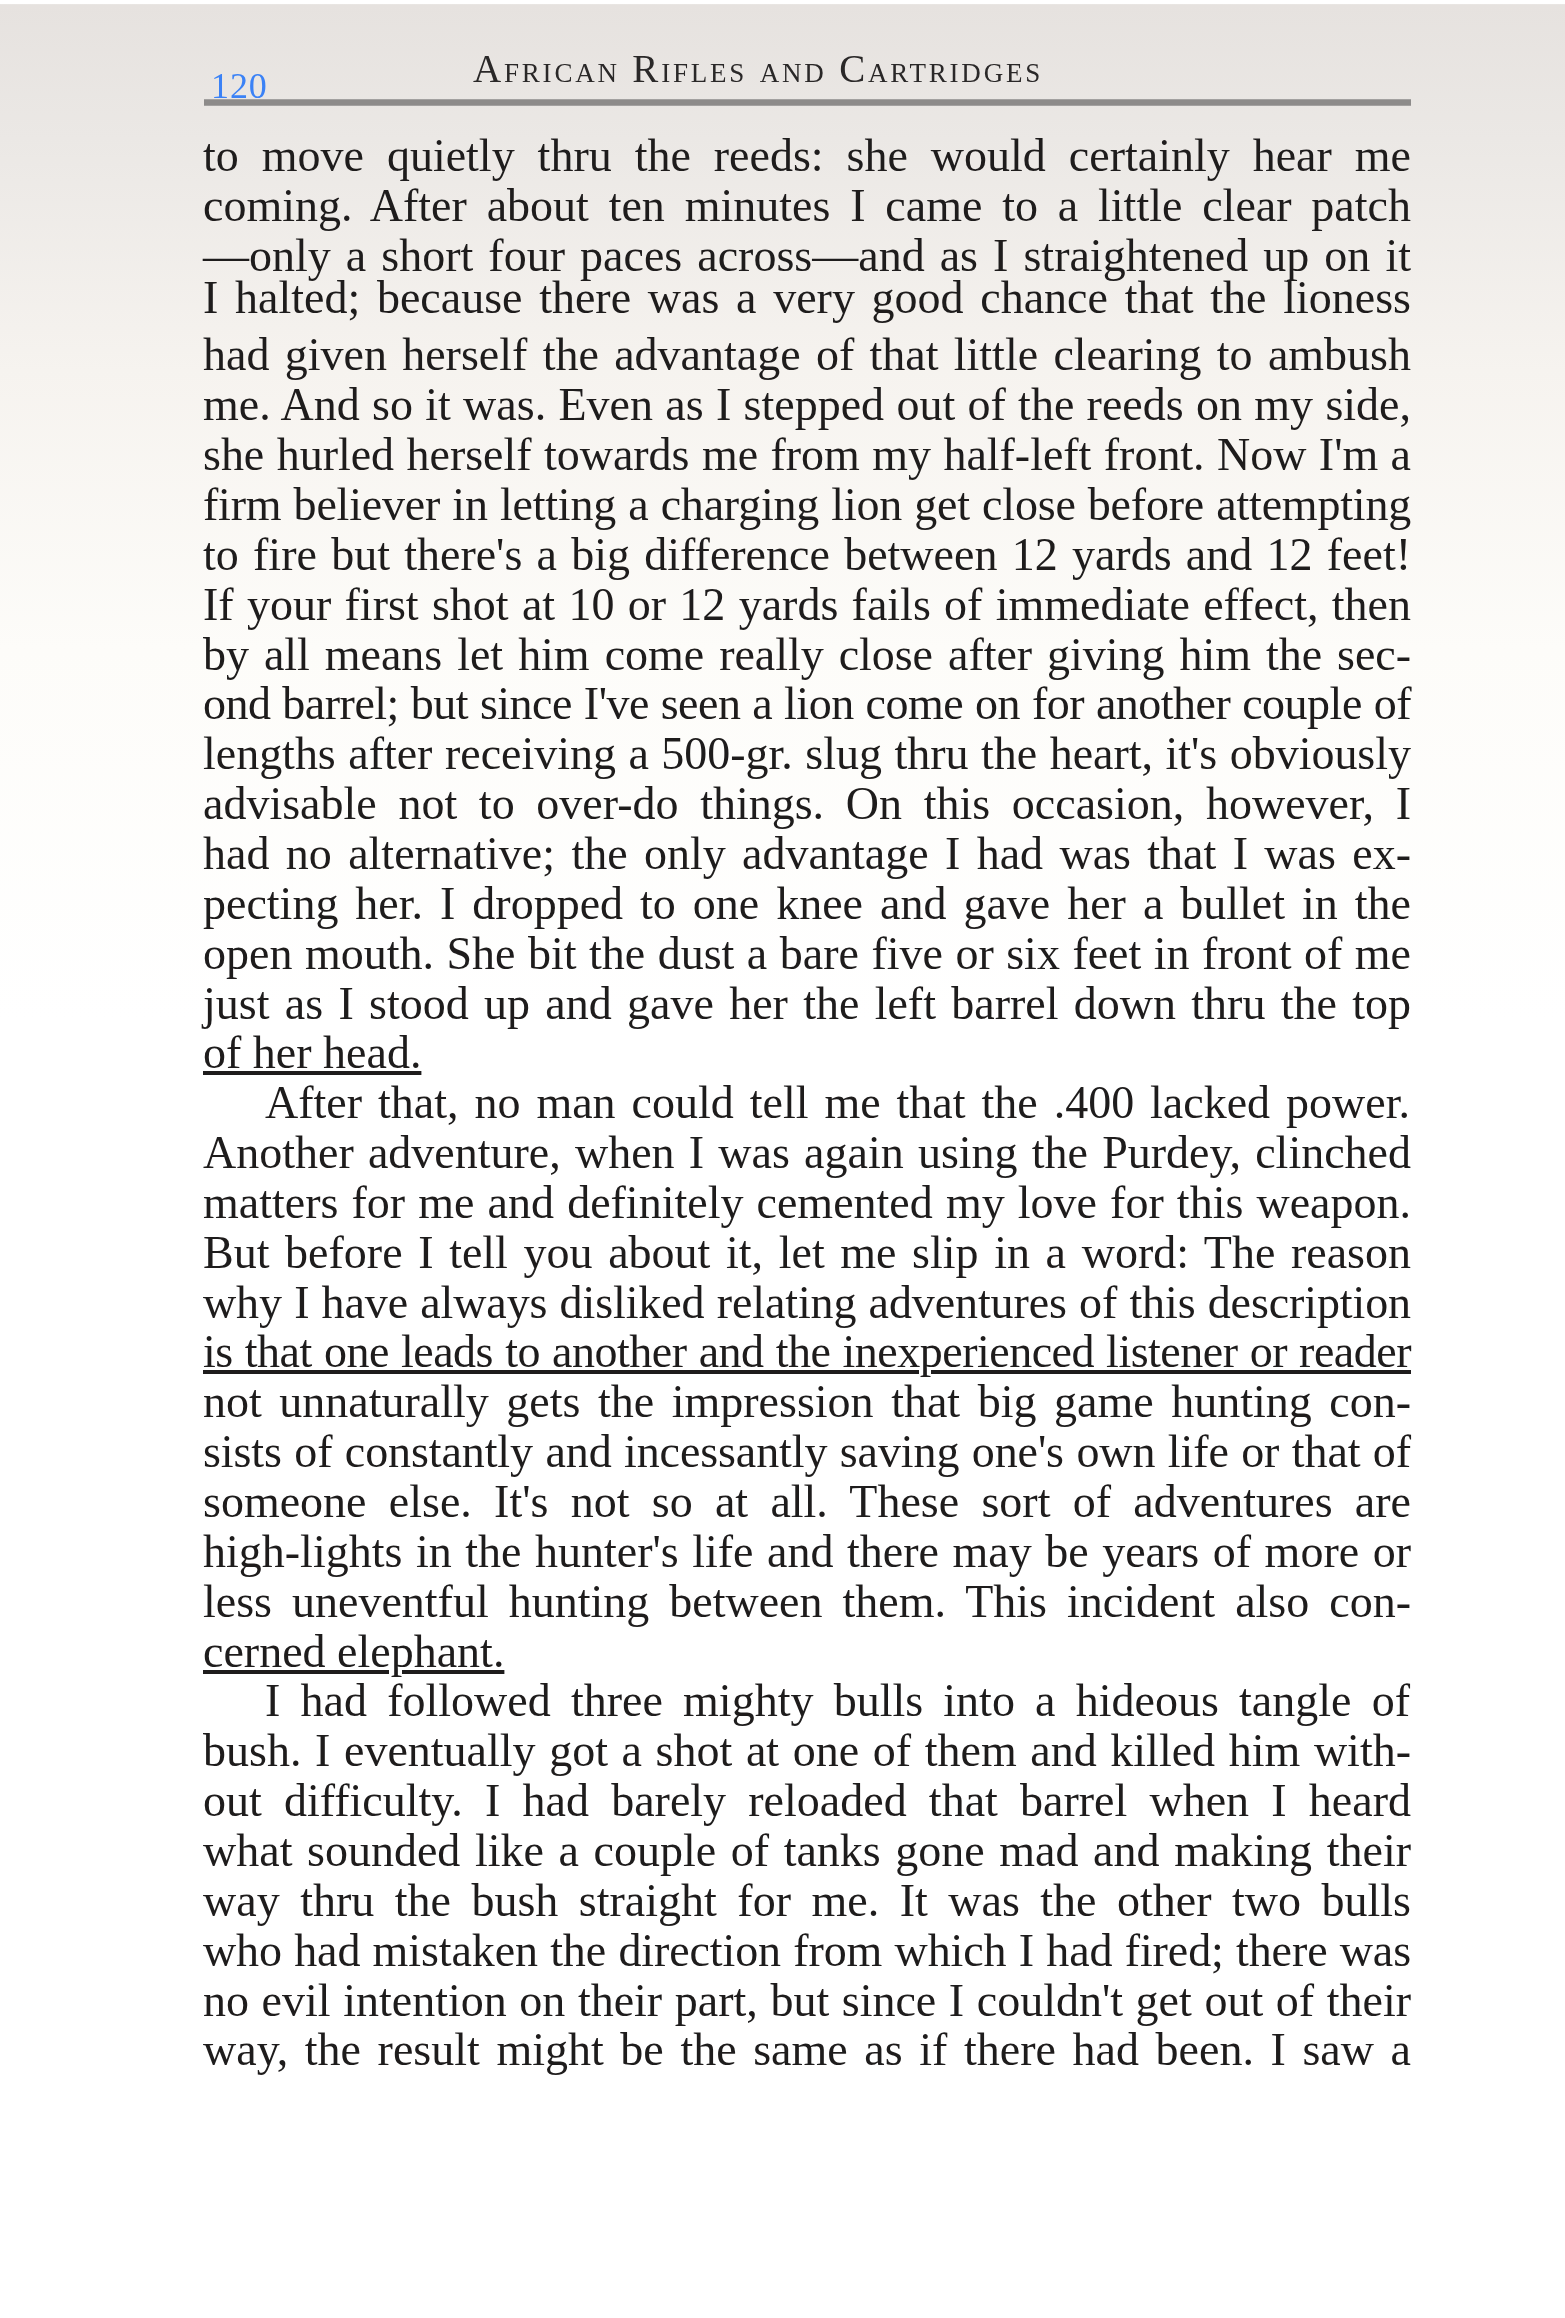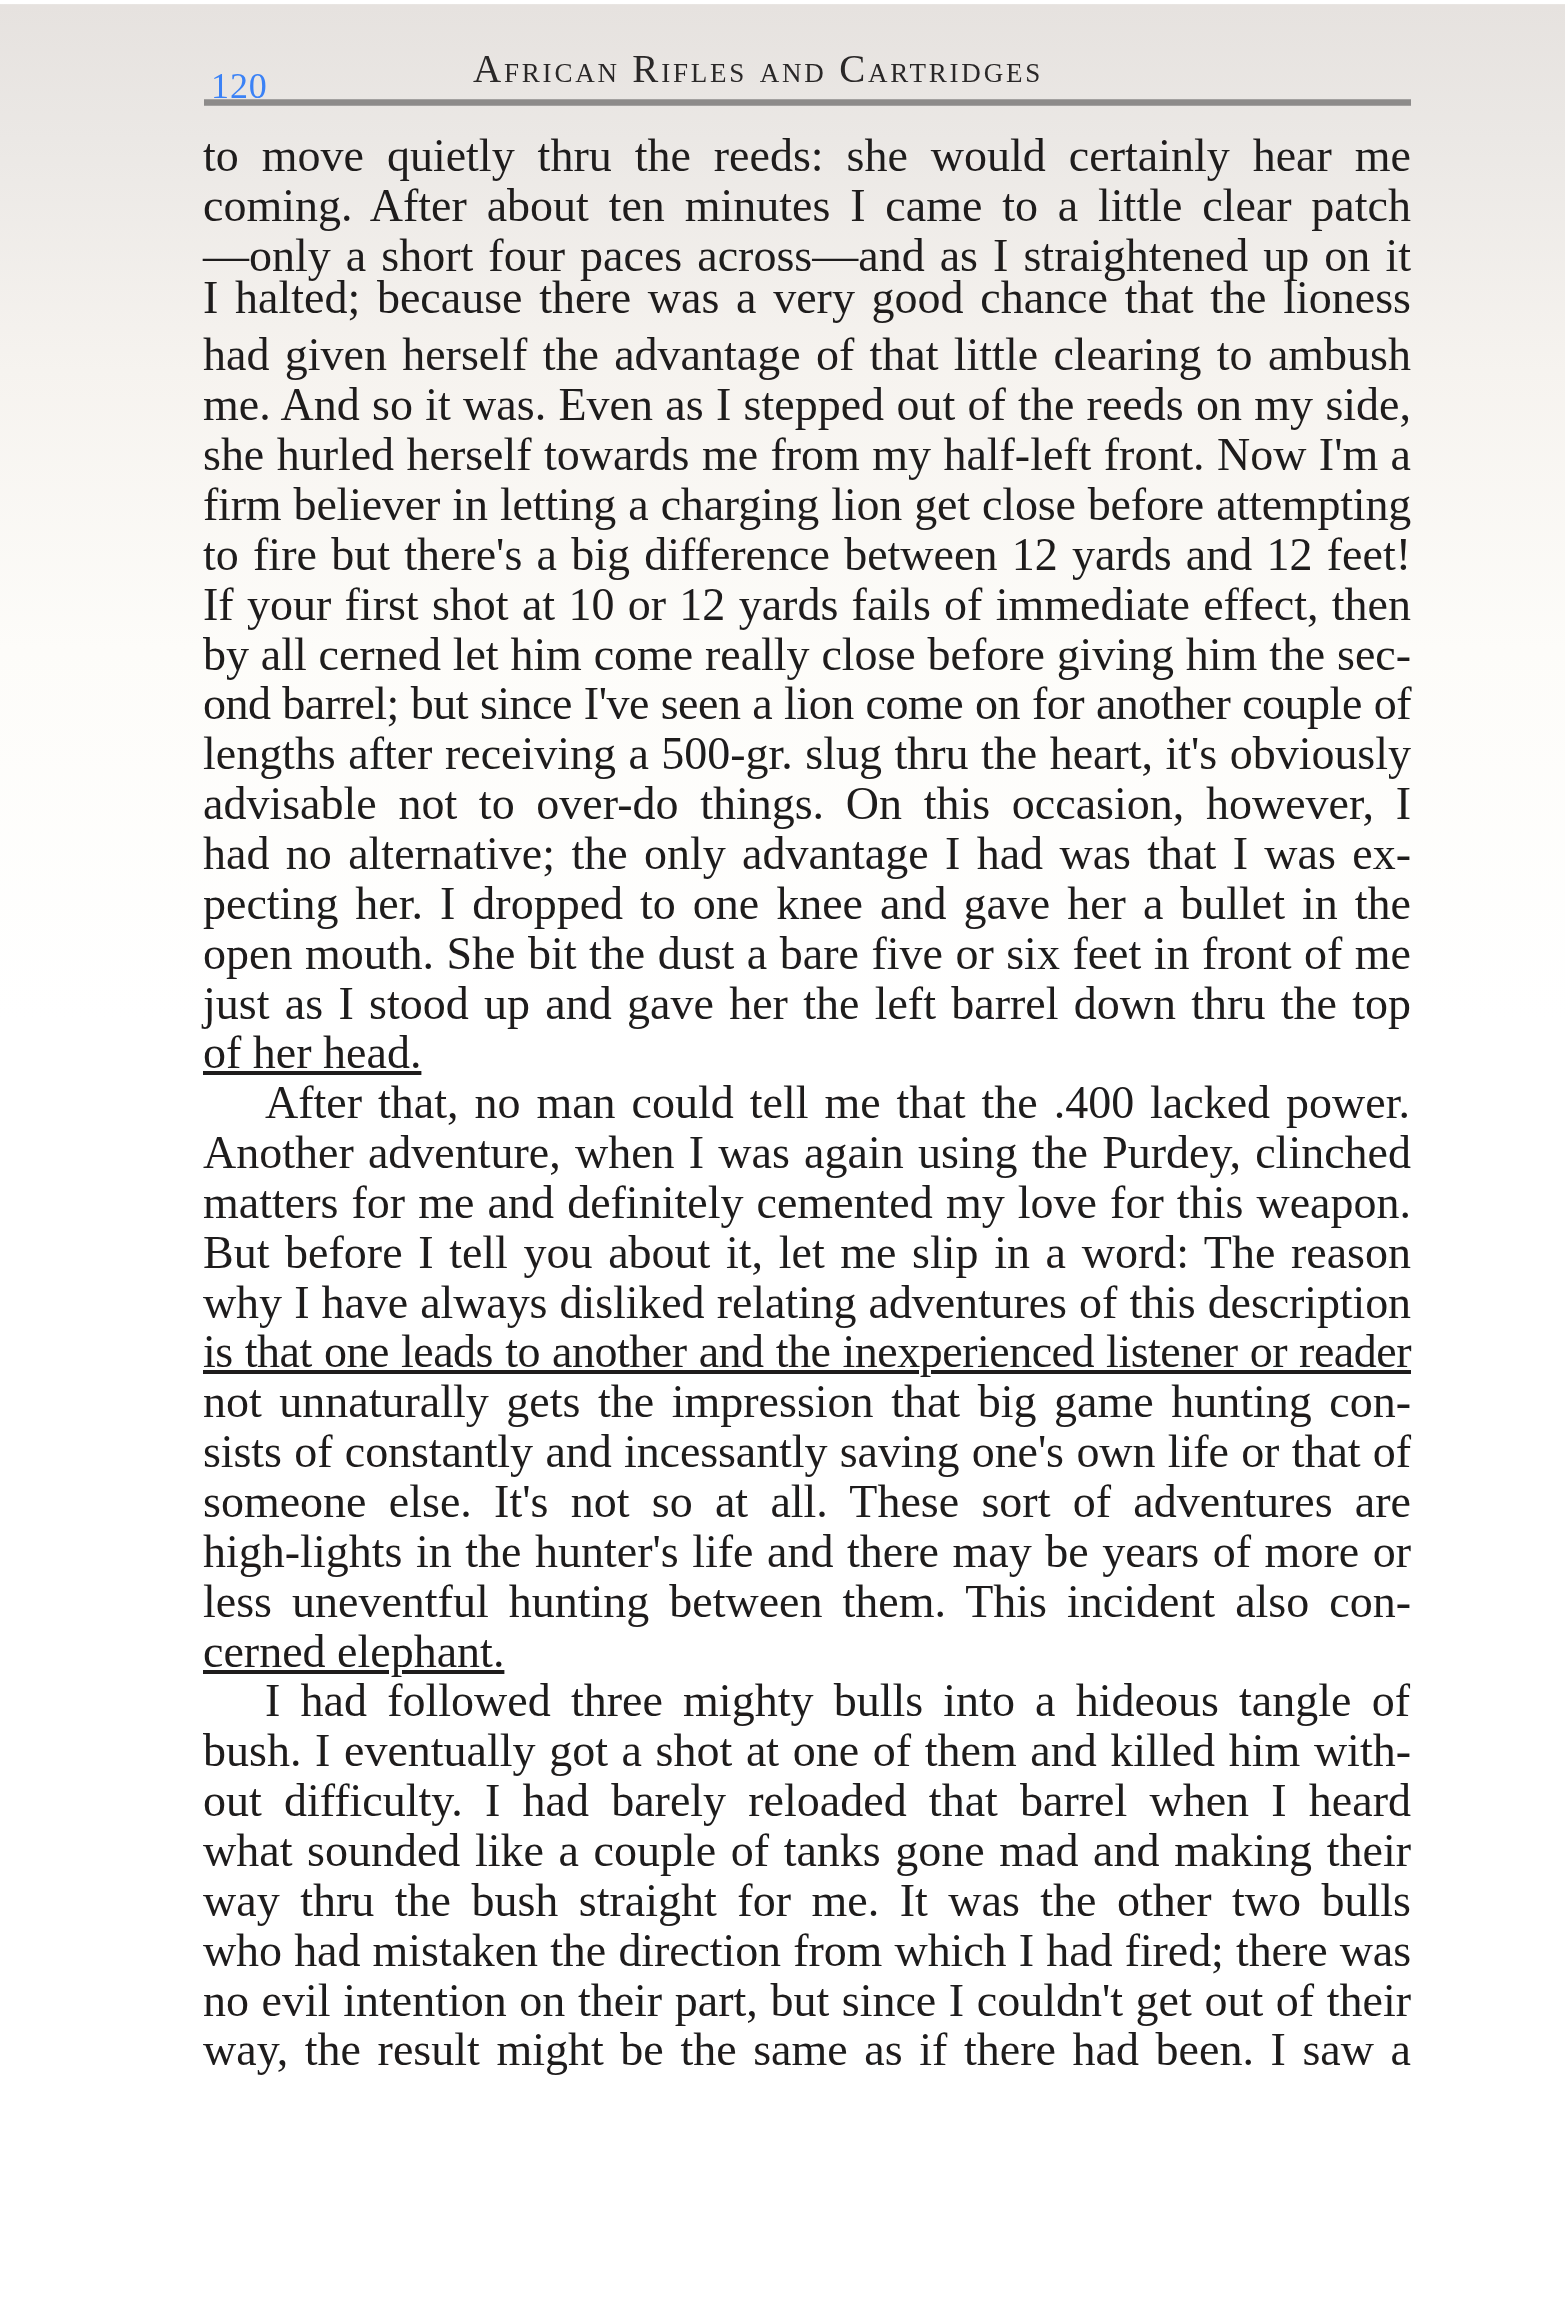--- a/index.html
+++ b/index.html
@@ -50,21 +50,21 @@
     <div class="line" style="top: 133px; text-align: left;">to move quietly thru the reeds: she would certainly hear me</div>
     <div class="line" style="top: 183px; text-align: left;">coming. After about ten minutes I came to a little clear patch</div>
     <div class="line" style="top: 233px; text-align: left;">—only a short four paces across—and as I straightened up on it</div>
     <div class="line" style="top: 275px; text-align: left;">I halted; because there was a very good chance that the lioness</div>
     <div class="line" style="top: 332px; text-align: left;">had given herself the advantage of that little clearing to ambush</div>
     <div class="line" style="top: 382px; text-align: left;">me. And so it was. Even as I stepped out of the reeds on my side,</div>
     <div class="line" style="top: 432px; text-align: center; letter-spacing: -0.02px;">she hurled herself towards me from my half-left front. Now I'm a</div>
     <div class="line" style="top: 482px; text-align: left; letter-spacing: -0.2px;">firm believer in letting a charging lion get close before attempting</div>
     <div class="line" style="top: 532px; text-align: left;">to fire but there's a big difference between 12 yards and 12 feet!</div>
     <div class="line" style="top: 582px; text-align: left;">If your first shot at 10 or 12 yards fails of immediate effect, then</div>
-    <div class="line" style="top: 632px; text-align: left; letter-spacing: -0.04px;">by all cerned let him come really close before giving him the sec-</div>
+    <div class="line" style="top: 632px; text-align: left; letter-spacing: -0.04px;">by all means let him come really close after giving him the sec-</div>
     <div class="line" style="top: 681px; text-align: left; letter-spacing: -0.5px;">ond barrel; but since I've seen a lion come on for another couple of</div>
     <div class="line" style="top: 731px; text-align: left; letter-spacing: -0.02px;">lengths after receiving a 500-gr. slug thru the heart, it's obviously</div>
     <div class="line" style="top: 781px; text-align: left;">advisable not to over-do things. On this occasion, however, I</div>
     <div class="line" style="top: 831px; text-align: left;">had no alternative; the only advantage I had was that I was ex-</div>
     <div class="line" style="top: 881px; text-align: left;">pecting her. I dropped to one knee and gave her a bullet in the</div>
     <div class="line" style="top: 931px; text-align: left;">open mouth. She bit the dust a bare five or six feet in front of me</div>
     <div class="line" style="top: 981px; text-align: left;">just as I stood up and gave her the left barrel down thru the top</div>
     <div class="line last" style="top: 1030px;">of her head.</div>
     <div class="line indent" style="top: 1080px; text-align: left;">After that, no man could tell me that the .400 lacked power.</div>
     <div class="line" style="top: 1130px; text-align: left;">Another adventure, when I was again using the Purdey, clinched</div>

